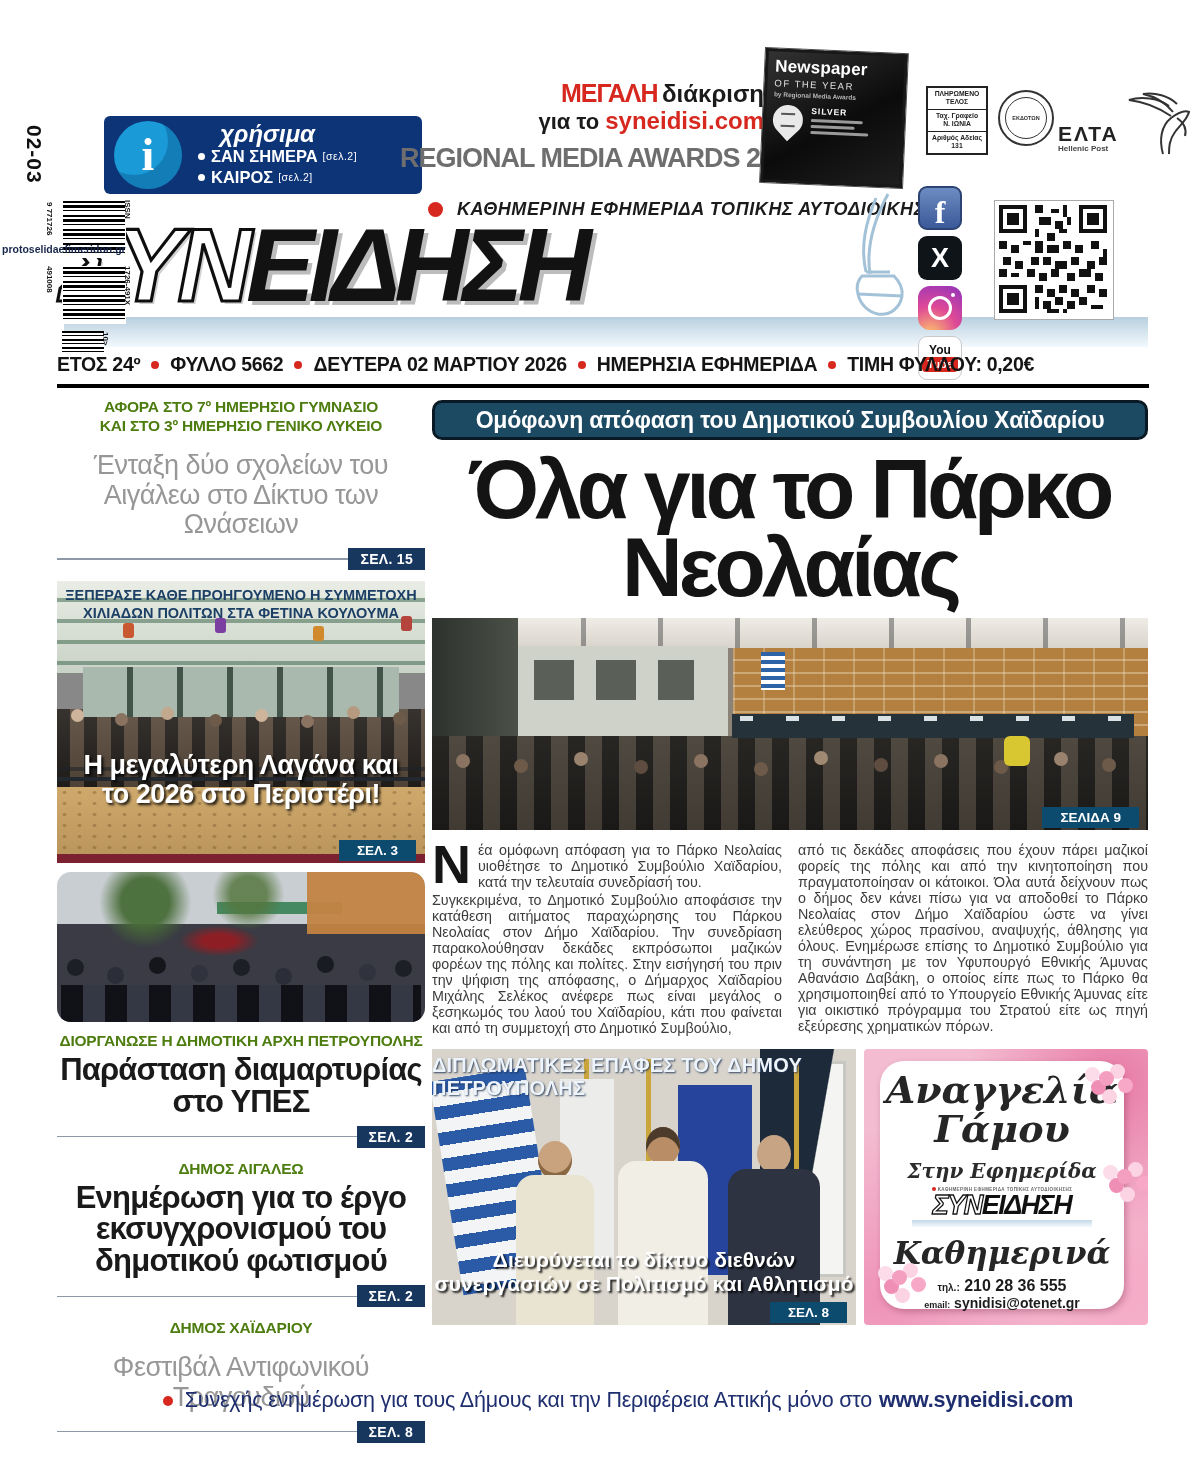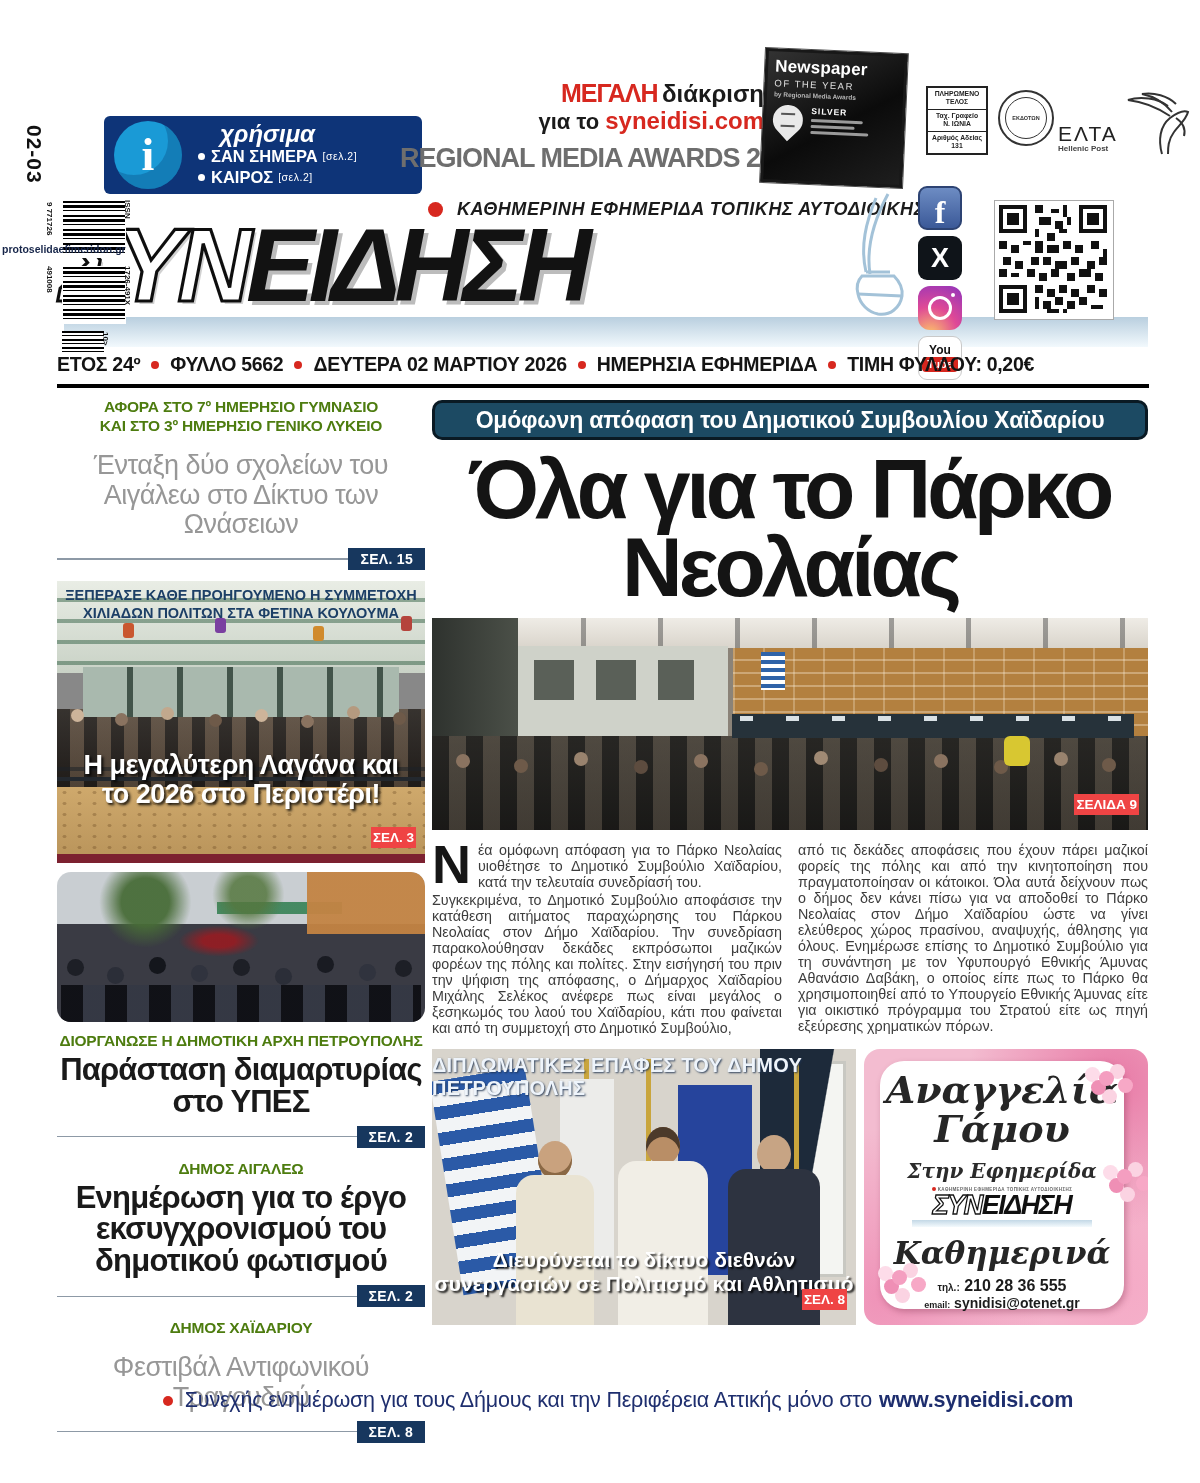--- a/index.html
+++ b/index.html
@@ -59,21 +59,21 @@
 
   
   .pbox{position:absolute;left:926px;top:86px;width:58px;border:2px solid #222;text-align:center;
         font-size:6.8px;font-weight:700;color:#222;line-height:1.25;padding:2px 0;z-index:2;}
   .pbox .sep{border-top:1.5px solid #222;margin:2px 0;}
   .pstamp{position:absolute;left:998px;top:90px;width:52px;height:52px;border:2.5px solid #333;border-radius:50%;z-index:2;}
   .pstamp::before{content:"";position:absolute;inset:5px;border:1px solid #333;border-radius:50%;}
   .pstamp span{position:absolute;inset:0;display:flex;align-items:center;justify-content:center;font-size:5.5px;font-weight:700;color:#333;}
   .elta{position:absolute;left:1058px;top:92px;display:flex;align-items:center;z-index:2;}
   .elta-text{text-align:left;margin-top:26px;}
-  .elta-name{font-size:21px;font-weight:400;letter-spacing:2px;color:#222;line-height:1;}
+  .elta-name{font-size:21px;font-weight:700;letter-spacing:2px;color:#222;line-height:1;}
   .elta-sub{font-size:8px;font-weight:700;color:#444;}
 
   
   .social{position:absolute;left:918px;top:186px;width:46px;z-index:3;}
   .sic{width:44px;height:44px;border-radius:9px;margin-bottom:6px;position:relative;display:flex;align-items:center;justify-content:center;}
   .sic.fb{background:linear-gradient(#6d8cc3,#3b5998);border:2px solid #2d4373;box-sizing:border-box;}
   .sic.fb span{font-family:"Liberation Serif",serif;font-weight:700;font-size:32px;color:#fff;margin-top:8px;}
   .sic.xx{background:#0f1419;}
   .sic.xx span{font-weight:700;font-size:27px;color:#fff;}
   .sic.ig{background:radial-gradient(circle at 28% 110%,#fdc468,#df4996 48%,#9b36b7 92%);border-radius:12px;}
@@ -99,21 +99,21 @@
   .dateline{position:absolute;left:57px;top:353px;width:1092px;display:flex;align-items:center;z-index:3;
             font-size:19.5px;font-weight:700;color:#141414;letter-spacing:-0.3px;white-space:nowrap;}
   .ddot{width:8px;height:8px;border-radius:50%;background:#d7281f;margin:0 11px;flex:0 0 auto;}
   .thickrule{position:absolute;left:57px;top:384px;width:1092px;height:4px;background:#000;}
 
   
   .kicker{font-size:15.5px;font-weight:700;color:#4d7c0f;text-align:center;line-height:1.22;letter-spacing:-0.2px;}
   .pagerule{display:flex;align-items:center;margin-top:8px;}
   .pagerule .line{flex:1;height:1.5px;background:#8d99a6;}
   .badge{background:#17375e;color:#fff;font-weight:700;font-size:14px;padding:3px 12px;letter-spacing:0.3px;}
-  .pbadge{position:absolute;right:9px;bottom:15px;background:#ef4444;color:#fff;font-weight:700;font-size:13.5px;padding:3px 2px;z-index:5;}
+  .pbadge{position:absolute;right:9px;bottom:2px;background:#0c4a6e;color:#fff;font-weight:700;font-size:13.5px;padding:3px 18px;z-index:5;}
 
   
   .left-col{position:absolute;left:57px;top:398px;width:368px;}
   .hl-gray{font-size:27px;color:#979797;text-align:center;line-height:1.1;font-weight:400;letter-spacing:-0.5px;margin-top:15px;}
   .hl-black{font-size:31px;color:#1a1a1a;text-align:center;line-height:1.03;font-weight:800;letter-spacing:-0.8px;margin-top:3px;}.mt10{margin-top:10px;}.mt12{margin-top:12px;}
 
   .photo{position:relative;overflow:hidden;background:#888;}
   .photo1{margin-top:11px;height:282px;}
   .p1-top{position:absolute;top:0;left:0;right:0;height:92px;background:linear-gradient(#e9ede5,#c9d2c6);}
   .p1-top::after{content:"";position:absolute;inset:0;background:repeating-linear-gradient(180deg,transparent 0 17px,rgba(32,82,52,.45) 17px 21px);}
@@ -200,21 +200,21 @@
   .fig1 .torso{width:78px;height:150px;background:#e9e3d2;}
   .fig2{left:186px;}.fig2 .head{background:#b98e66;box-shadow:inset 0 10px 0 #4c3a2a;}
   .fig2 .torso{width:90px;height:164px;background:#f1eee6;}
   .fig3{left:296px;}.fig3 .head{background:#c7a484;}
   .fig3 .torso{width:92px;height:156px;background:#2d3340;}
   .bp-kicker{position:absolute;top:5px;left:0;right:8px;text-align:left;color:#eef4fb;font-weight:700;font-size:20px;
              letter-spacing:0.2px;text-shadow:1px 1px 2px rgba(30,50,80,.9);z-index:4;}
   .bp-cap{position:absolute;bottom:30px;left:0;right:0;text-align:center;color:#fff;font-weight:800;font-size:21px;
           line-height:1.12;text-shadow:2px 2px 2px rgba(0,0,0,.85);z-index:4;}
 
-  .ad{position:relative;width:284px;height:276px;overflow:hidden;border-radius:16px;
+  .ad{position:relative;width:284px;height:276px;overflow:hidden;border-radius:4px;
       background:radial-gradient(circle at 88% 12%,#e87aa6,transparent 42%),
                  radial-gradient(circle at 6% 90%,#ef93b8,transparent 46%),
                  radial-gradient(circle at 90% 85%,#f5aac6,transparent 50%),#f3bcd0;}
   .ad-card{position:absolute;left:16px;top:12px;right:24px;bottom:16px;background:#fff;border-radius:24px;
            box-shadow:2px 3px 6px rgba(120,40,70,.35);text-align:center;padding-top:10px;box-sizing:border-box;}
   .fl{position:absolute;width:15px;height:15px;border-radius:50%;background:#f49ec0;z-index:5;
       box-shadow:11px -7px 0 #fbd3e2,-8px 9px 0 #ef8fb5,19px 7px 0 #f7a8c6,3px 18px 0 #fbd3e2,-14px -4px 0 #fddce9;}
   .fl1{top:22px;right:34px;}.fl2{bottom:40px;left:28px;}.fl3{top:120px;right:16px;}
   .ad-title{font-family:"DejaVu Serif",serif;font-style:italic;font-weight:700;font-size:38px;line-height:1.02;color:#262626;}
   .ad-sub{font-family:"DejaVu Serif",serif;font-style:italic;font-weight:700;font-size:20px;color:#2b2b2b;margin-top:10px;}

